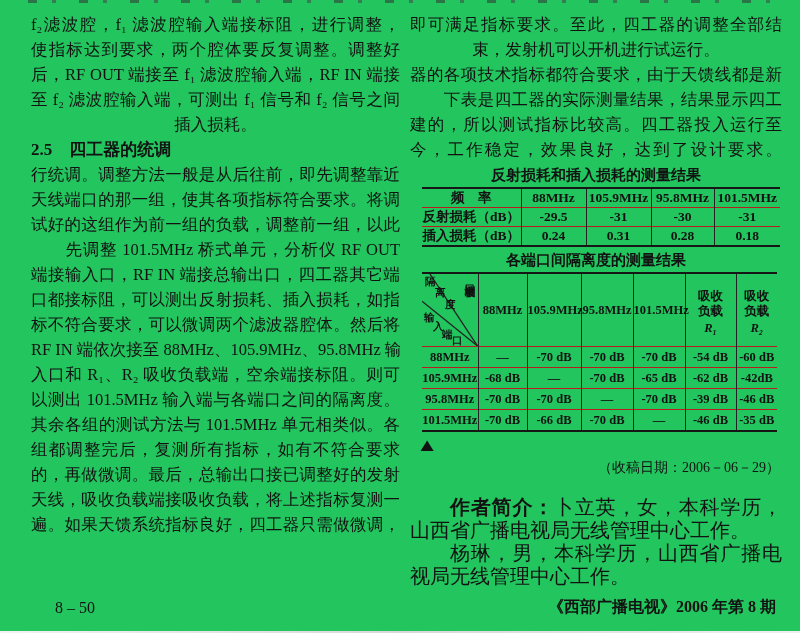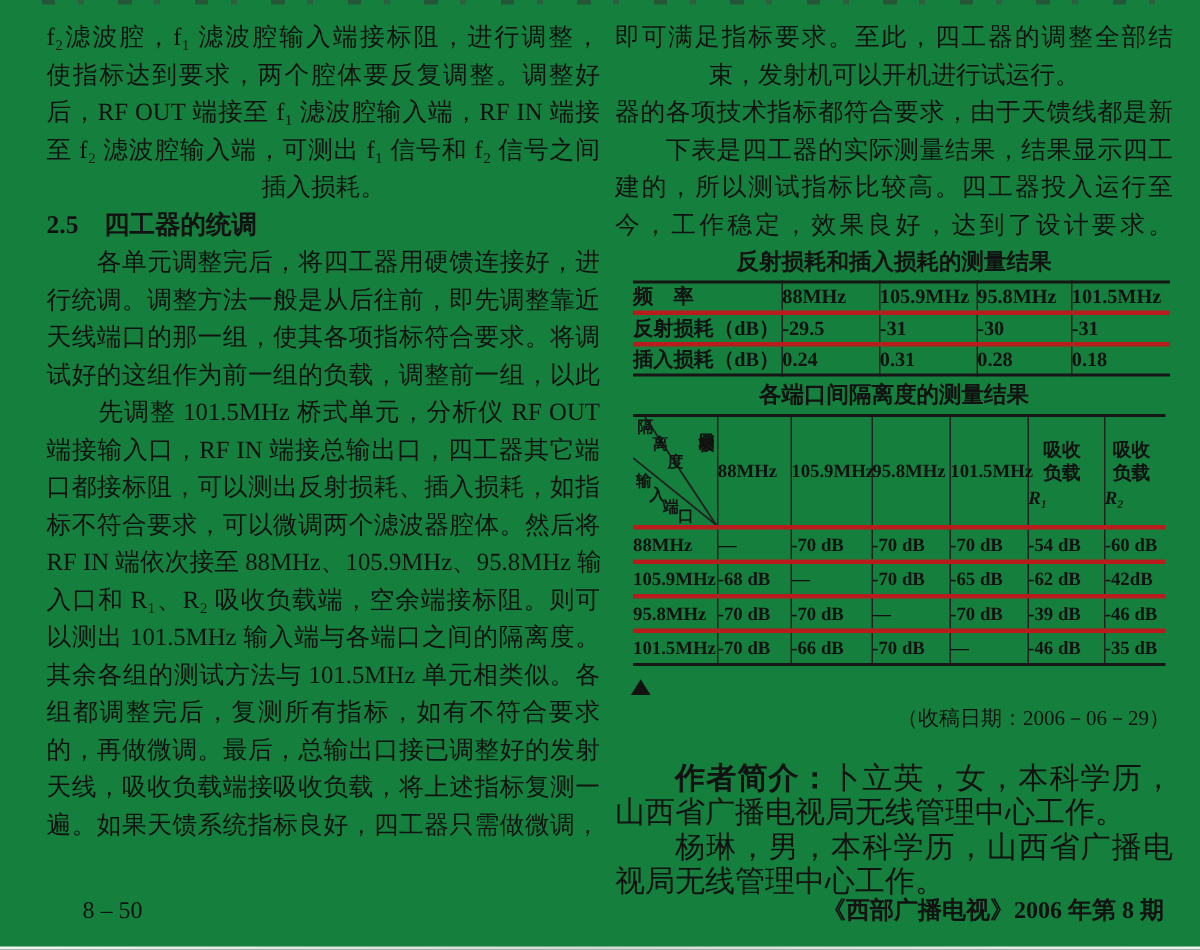--- a/index.html
+++ b/index.html
@@ -1,38 +1,38 @@
 <!DOCTYPE html>
 <html><head>
 <meta charset="utf-8">
 <style>
   html,body{margin:0;padding:0;background:#dcdcdc;}
   .page{
-    position:relative;width:800px;height:633px;background:#15803d;
+    position:relative;width:800px;height:633px;background:#22c55e;
     font-family:"Liberation Serif","DejaVu Serif",serif;color:#121212;
     overflow:hidden;
   }
   .scan-top{
     position:absolute;top:0;left:28px;width:748px;height:3px;opacity:.55;
     background:repeating-linear-gradient(90deg,#333 0 9px,transparent 9px 24px,#444 24px 28px,transparent 28px 51px);
   }
   .scan-bottom{position:absolute;bottom:0;left:0;width:800px;height:2px;background:linear-gradient(90deg,#f2f2f2,#d8d8d8,#efefef);}
   .col{position:absolute;top:4px;}
   .col-left{left:31px;width:369px;}
   .col-right{left:410px;width:372px;}
   .para{margin:0;}
   .para.mt{margin-top:8px;}
   .tline{height:25px;line-height:25px;white-space:nowrap;font-size:16.5px;overflow:hidden;text-align:center;}
   .tline.j{text-align:justify;text-align-last:justify;}
   .heading{margin:0;height:25px;line-height:25px;font-size:17px;font-weight:bold;}
   .tbl-title{margin-top:3px;height:20px;line-height:20px;text-align:center;font-weight:bold;font-size:15px;}
   table{border-collapse:collapse;table-layout:fixed;margin-left:12px;border-top:2px solid #161616;border-bottom:2px solid #161616;}
-  td{padding:0;vertical-align:middle;font-weight:bold;}
+  td{padding:0;text-align:center;vertical-align:middle;font-weight:bold;}
   td + td{border-left:1px solid #222;}
-  tr + tr td{border-top:3px solid #b91c1c;}
+  tr + tr td{border-top:1px solid #b91c1c;}
   .t1{width:358px;margin-top:2px;font-size:13.5px;}
   .t1 td{height:18px;}
   .t2{width:355px;margin-top:2px;font-size:12.5px;}
   .t2 .hrow td{height:72px;}
   .t2 .drow td{height:20px;}
   .corner{position:relative;}
   .corner svg{position:absolute;left:0;top:0;width:100%;height:100%;}
   .corner line{stroke:#222;stroke-width:1.3;}
   .cd{position:absolute;font-size:10.5px;font-weight:bold;line-height:1;}
   .cd.vert{writing-mode:vertical-rl;}
@@ -55,21 +55,20 @@
   <div class="col col-left">
     <div class="para mt">
         <div class="tline j">f₂滤波腔，f₁ 滤波腔输入端接标阻，进行调整，</div>
         <div class="tline j">使指标达到要求，两个腔体要反复调整。调整好</div>
         <div class="tline j">后，RF OUT 端接至 f₁ 滤波腔输入端，RF IN 端接</div>
         <div class="tline j">至 f₂ 滤波腔输入端，可测出 f₁ 信号和 f₂ 信号之间</div>
         <div class="tline">插入损耗。</div>
       </div>
     <h3 class="heading">2.5　四工器的统调</h3>
     <div class="para">
-        <div class="tline j">　　各单元调整完后，将四工器用硬馈连接好，进</div>
         <div class="tline j">行统调。调整方法一般是从后往前，即先调整靠近</div>
         <div class="tline j">天线端口的那一组，使其各项指标符合要求。将调</div>
         <div class="tline j">试好的这组作为前一组的负载，调整前一组，以此</div>
       </div>
     <div class="para">
         <div class="tline j">　　先调整 101.5MHz 桥式单元，分析仪 RF OUT</div>
         <div class="tline j">端接输入口，RF IN 端接总输出口，四工器其它端</div>
         <div class="tline j">口都接标阻，可以测出反射损耗、插入损耗，如指</div>
         <div class="tline j">标不符合要求，可以微调两个滤波器腔体。然后将</div>
         <div class="tline j">RF IN 端依次接至 88MHz、105.9MHz、95.8MHz 输</div>

